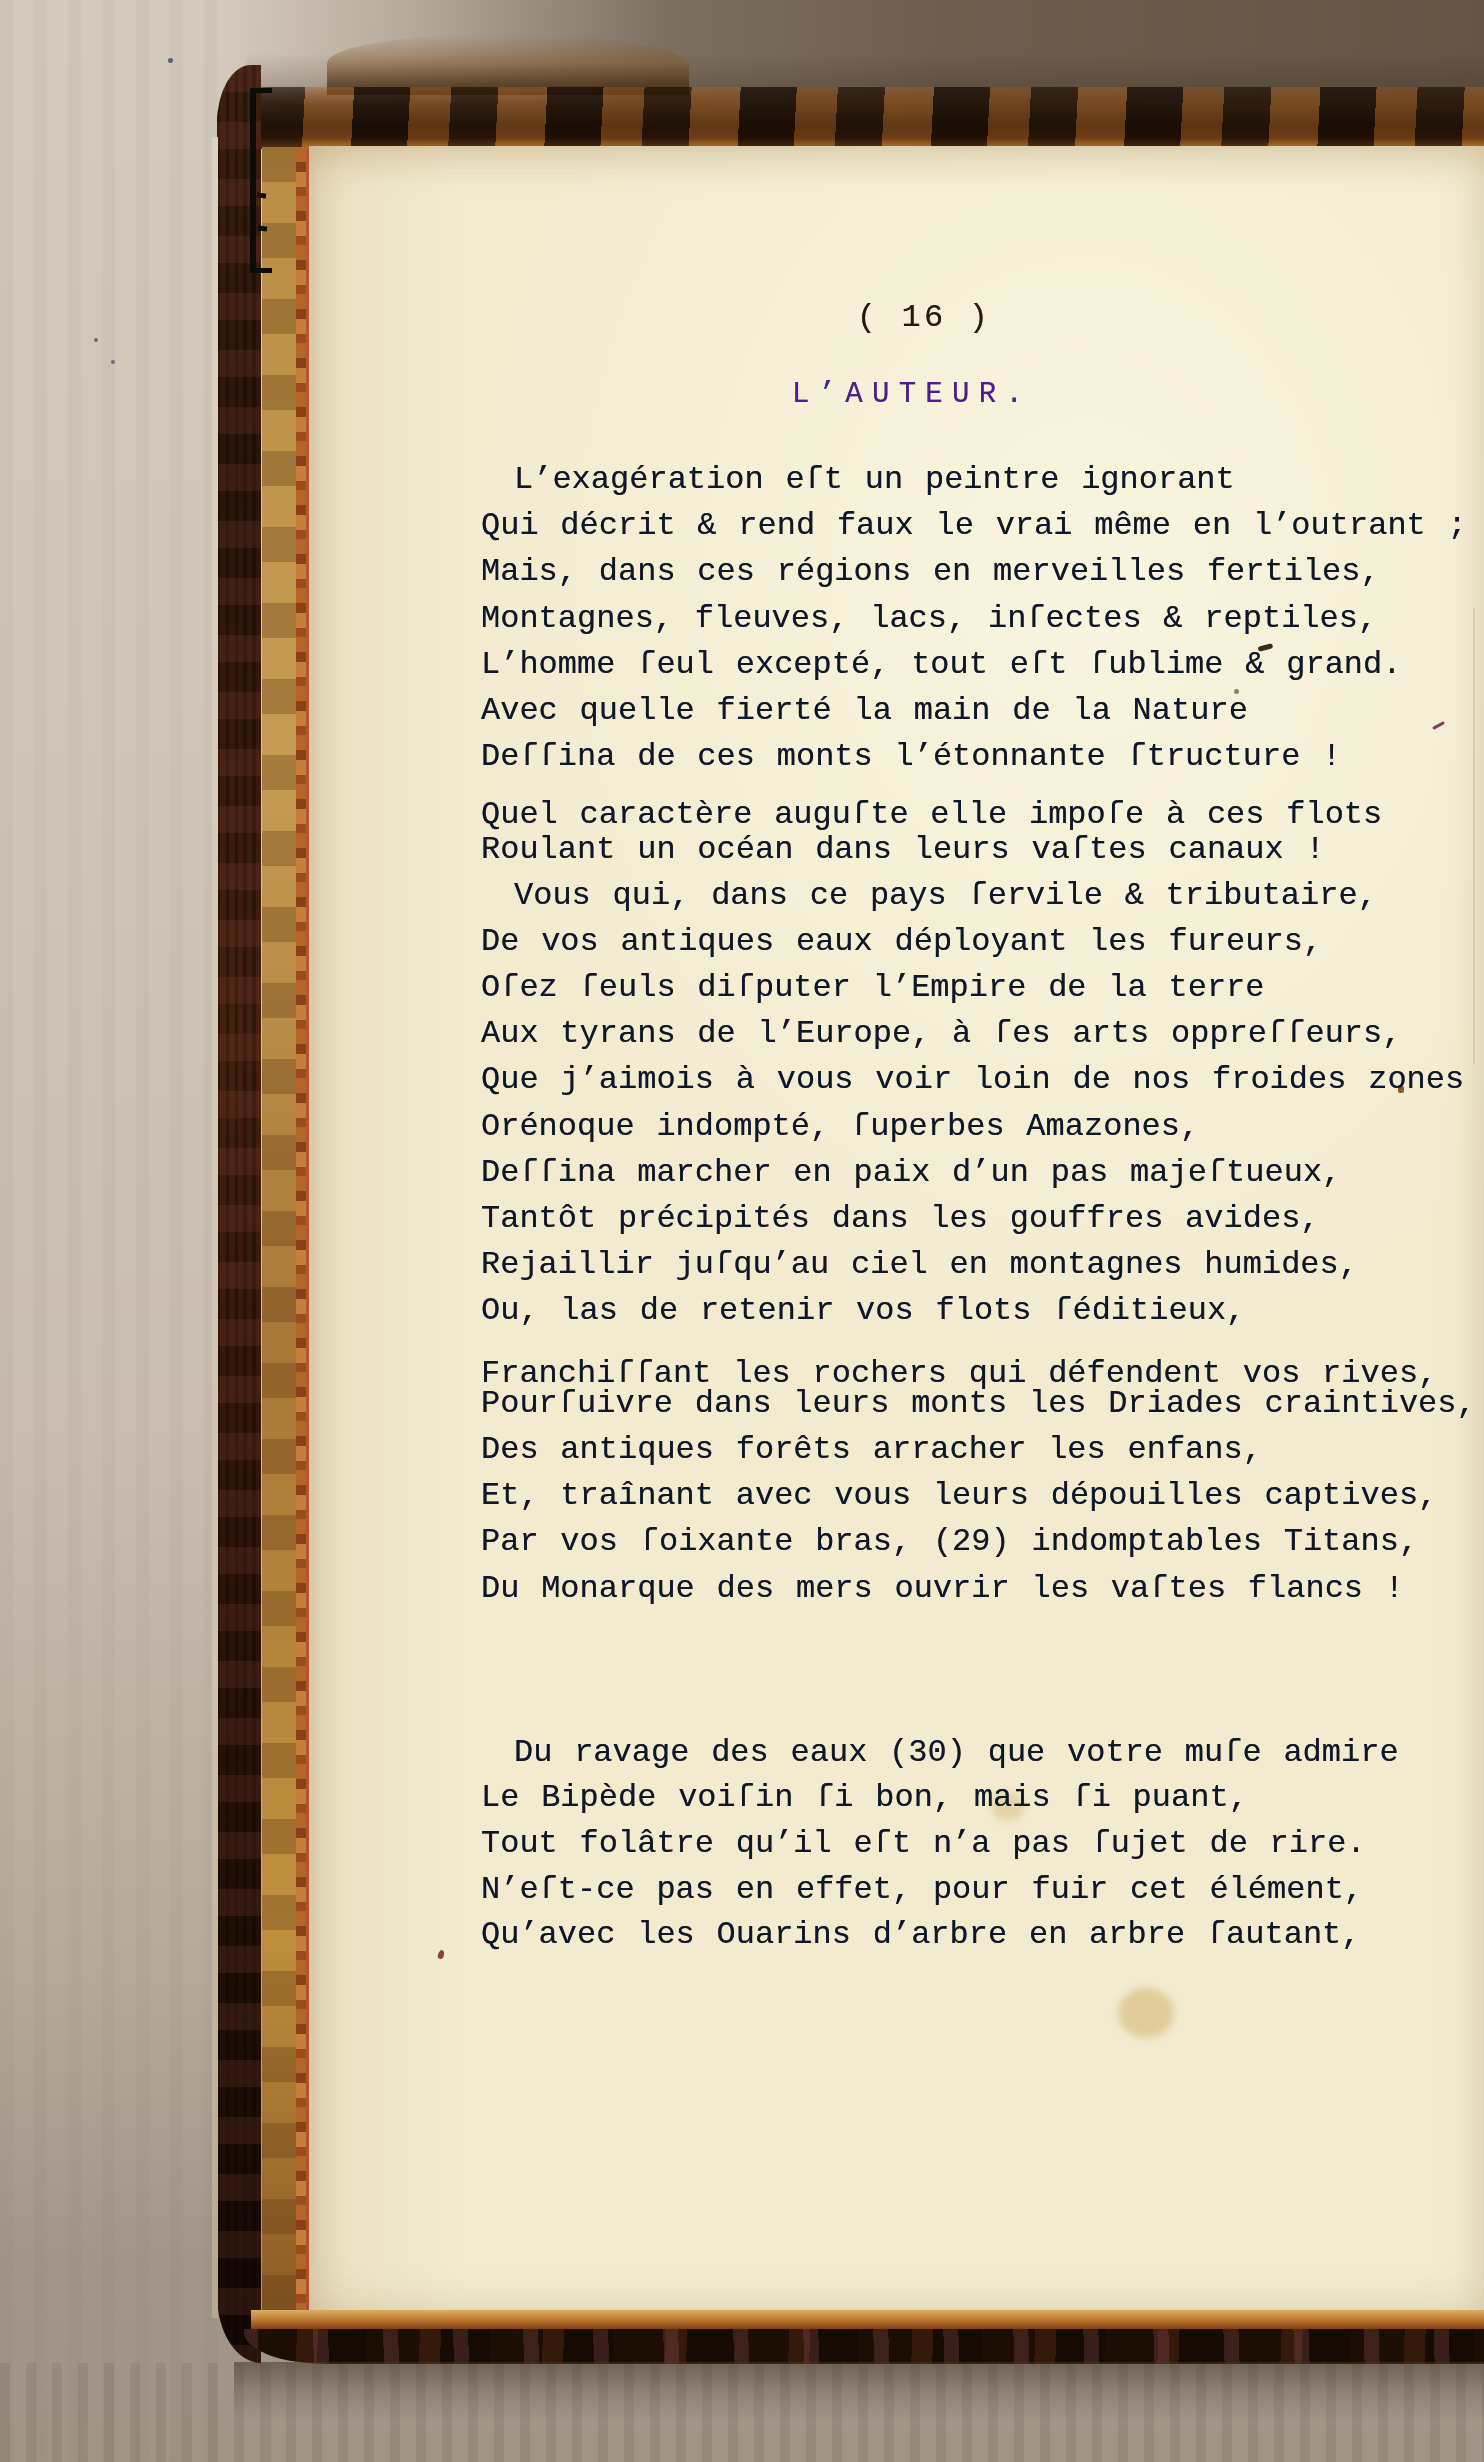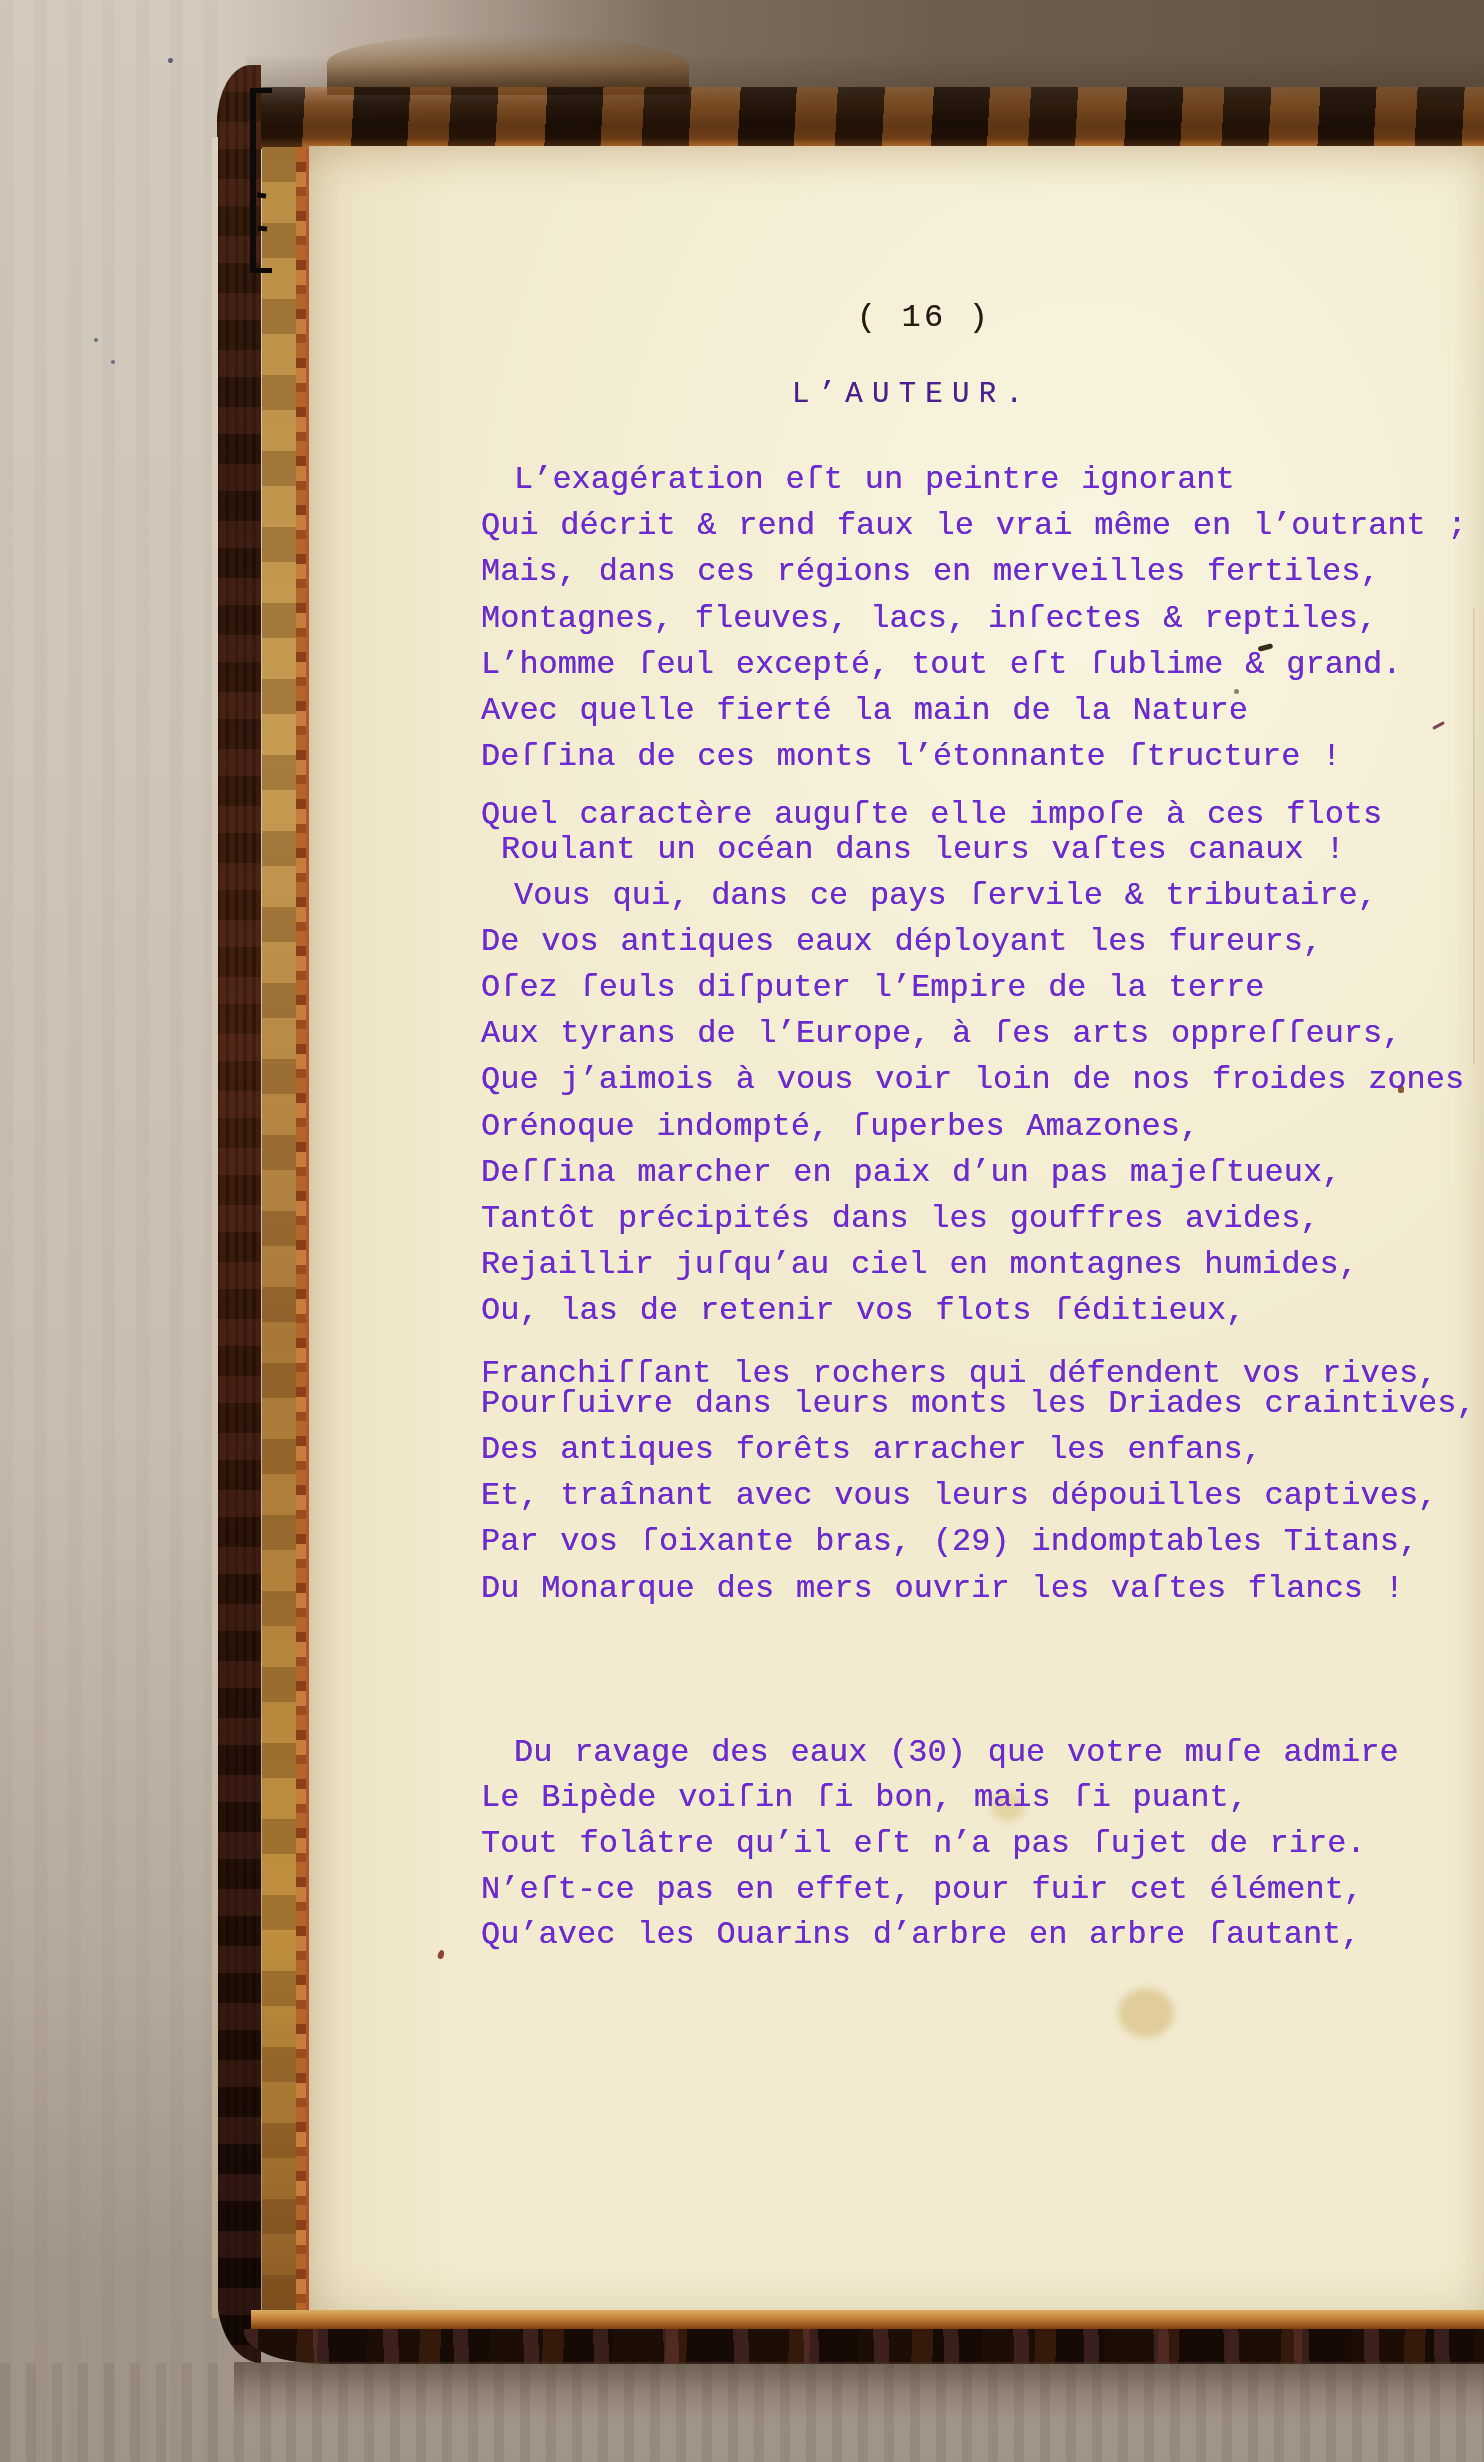--- a/index.html
+++ b/index.html
@@ -56,21 +56,21 @@
 
   
   .bracket{left:250px;top:88px;width:16.4px;height:175px;
      border-left:6.4px solid #0d0a07;border-top:5.8px solid #0d0a07;border-bottom:5.8px solid #0d0a07;}
   .tick{width:8.8px;height:5.3px;background:#0d0a07;transform:rotate(8deg);}
   .speck{border-radius:50%;}
   .stain{border-radius:50%;filter:blur(3.5px);}
   .crease{left:1473px;top:608px;width:1.8px;height:456px;background:rgba(160,140,100,0.22);}
 
   
-  .txt{position:absolute;color:#6d28d9;text-shadow:0 0 0.6px rgba(46,30,20,0.7);}
+  .txt{position:absolute;color:#0f172a;text-shadow:0 0 0.6px rgba(46,30,20,0.7);}
   .pagenum{font-size:32px;letter-spacing:0.10em;left:550px;width:748px;text-align:center;color:#2a1913;}
   .heading{font-size:29px;letter-spacing:0.32em;left:526px;width:772px;text-align:center;color:#4c1d95;}
   .line{font-size:32px;line-height:39px;word-spacing:0.08em;white-space:nowrap;}
 </style>
 </head>
 <body>
 
 <div id="canvas">
 
   <div class="abs scan-bg"></div>
@@ -111,21 +111,21 @@
   <div class="txt heading" style="top:378px;">L’AUTEUR.</div>
   <div id="verse-author">
       <div class="txt line" style="top: 460px; left: 514px;">L’exagération eſt un peintre ignorant</div>
       <div class="txt line" style="top: 506px; left: 481px;">Qui décrit &amp; rend faux le vrai même en l’outrant ;</div>
       <div class="txt line" style="top: 552px; left: 481px;">Mais, dans ces régions en merveilles fertiles,</div>
       <div class="txt line" style="top: 599px; left: 481px;">Montagnes, fleuves, lacs, inſectes &amp; reptiles,</div>
       <div class="txt line" style="top: 645px; left: 481px;">L’homme ſeul excepté, tout eſt ſublime &amp; grand.</div>
       <div class="txt line" style="top: 691px; left: 481px;">Avec quelle fierté la main de la Nature</div>
       <div class="txt line" style="top: 737px; left: 481px;">Deſſina de ces monts l’étonnante ſtructure !</div>
       <div class="txt line" style="top: 783px; left: 481px; margin-top: 12px;">Quel caractère auguſte elle impoſe à ces flots</div>
-      <div class="txt line" style="top: 830px; left: 501px;">Roulant un océan dans leurs vaſtes canaux !</div>
+      <div class="txt line" style="top: 830px; left: 481px;">Roulant un océan dans leurs vaſtes canaux !</div>
       <div class="txt line" style="top: 876px; left: 514px;">Vous qui, dans ce pays ſervile &amp; tributaire,</div>
       <div class="txt line" style="top: 922px; left: 481px;">De vos antiques eaux déployant les fureurs,</div>
       <div class="txt line" style="top: 968px; left: 481px;">Oſez ſeuls diſputer l’Empire de la terre</div>
       <div class="txt line" style="top: 1014px; left: 481px;">Aux tyrans de l’Europe, à ſes arts oppreſſeurs,</div>
       <div class="txt line" style="top: 1060px; left: 481px;">Que j’aimois à vous voir loin de nos froides zones ;</div>
       <div class="txt line" style="top: 1107px; left: 481px;">Orénoque indompté, ſuperbes Amazones,</div>
       <div class="txt line" style="top: 1153px; left: 481px;">Deſſina marcher en paix d’un pas majeſtueux,</div>
       <div class="txt line" style="top: 1199px; left: 481px;">Tantôt précipités dans les gouffres avides,</div>
       <div class="txt line" style="top: 1245px; left: 481px;">Rejaillir juſqu’au ciel en montagnes humides,</div>
       <div class="txt line" style="top: 1291px; left: 481px;">Ou, las de retenir vos flots ſéditieux,</div>

